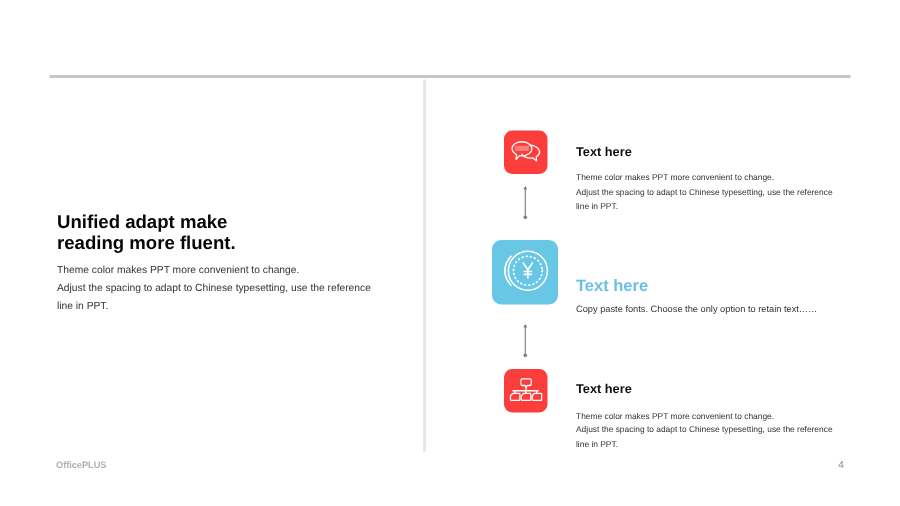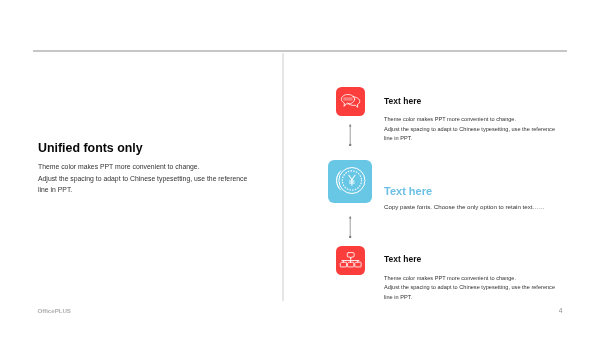--- a/index.html
+++ b/index.html
@@ -27,21 +27,22 @@
 </style>
 </head>
 <body>
 
 <div class="slide">
   <div class="top-rule"></div>
   <div class="v-divider"></div>
 
   <div class="left-block">
     <div class="left-title">
-      <div>Unified fonts only</div>
+      <div>Unified adapt make</div>
+      <div>reading more fluent.</div>
     </div>
     <div class="left-body">
       <div>Theme color makes PPT more convenient to change.</div>
       <div>Adjust the spacing to adapt to Chinese typesetting, use the reference</div>
       <div>line in PPT.</div>
     </div>
   </div>
 
   <div class="icon-box" style="left:335.5px;top:87px;width:29px;height:29px;background:#fb3e3c;">
     <svg width="29" height="29" viewBox="0 0 29 29">

